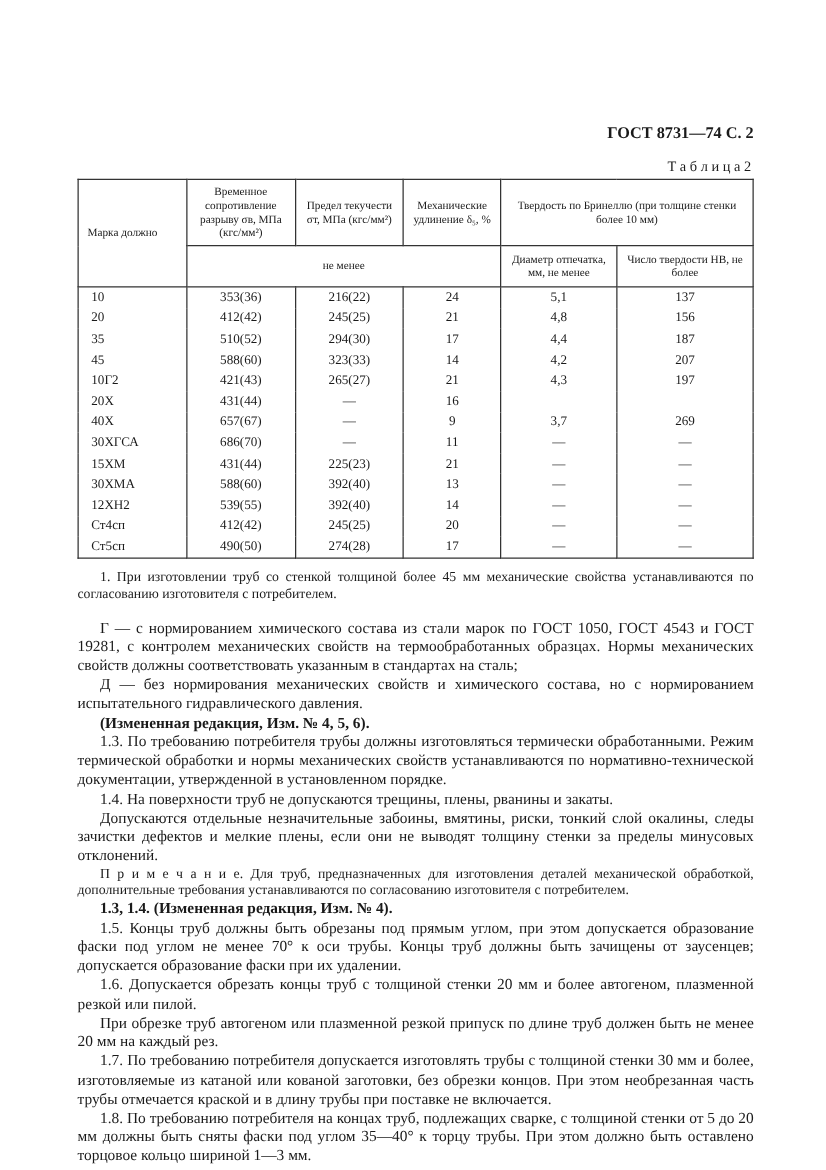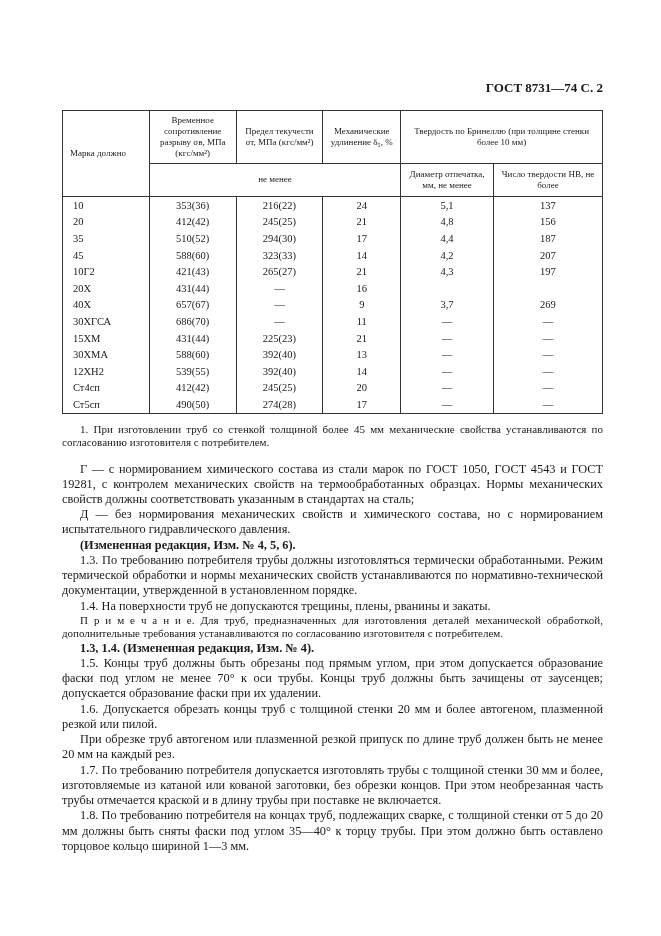--- a/index.html
+++ b/index.html
@@ -11,21 +11,22 @@
     width: 661px;
     height: 936px;
     overflow: hidden;
     font-family: "Liberation Serif", "DejaVu Serif", serif;
     color: #1a1a1a;
   }
   .page {
     box-sizing: border-box;
     width: 661px;
     height: 884px;
-    padding: 80px 58px 20px 62px;
+    padding: 64px 58px 20px 62px;
+    margin-top: 34px;
   }
   .doc-ref {
     text-align: right;
     font-weight: bold;
     font-size: 13px;
     margin: 0 0 14px 0;
   }
   .table-caption {
     text-align: right;
     font-size: 11.5px;
@@ -96,20 +97,21 @@
     margin-top: 12px;
   }
 </style>
 </head>
 <body>
 
 <div class="page">
 
   <p class="doc-ref">ГОСТ 8731—74 С. 2</p>
 
+  <p class="table-caption">Т а б л и ц а  2</p>
 
   <table class="spec">
     <colgroup>
       <col class="col-grade">
       <col class="col-tensile">
       <col class="col-yield">
       <col class="col-elong">
       <col class="col-diam">
       <col class="col-hard">
     </colgroup>
@@ -235,20 +237,21 @@
       </tbody>
   </table>
 
   <div class="notes">
       <p class="para small">1. При изготовлении труб со стенкой толщиной более 45 мм механические свойства устанавливаются по согласованию изготовителя с потребителем.</p>
       <p class="para mt">Г — с нормированием химического состава из стали марок по ГОСТ 1050, ГОСТ 4543 и ГОСТ 19281, с контролем механических свойств на термообработанных образцах. Нормы механических свойств должны соответствовать указанным в стандартах на сталь;</p>
       <p class="para">Д — без нормирования механических свойств и химического состава, но с нормированием испытательного гидравлического давления.</p>
       <p class="para bold">(Измененная редакция, Изм. № 4, 5, 6).</p>
       <p class="para">1.3. По требованию потребителя трубы должны изготовляться термически обработанными. Режим термической обработки и нормы механических свойств устанавливаются по нормативно-технической документации, утвержденной в установленном порядке.</p>
       <p class="para">1.4. На поверхности труб не допускаются трещины, плены, рванины и закаты.</p>
+      <p class="para">Допускаются отдельные незначительные забоины, вмятины, риски, тонкий слой окалины, следы зачистки дефектов и мелкие плены, если они не выводят толщину стенки за пределы минусовых отклонений.</p>
       <p class="para small">П р и м е ч а н и е.  Для труб, предназначенных для изготовления деталей механической обработкой, дополнительные требования устанавливаются по согласованию изготовителя с потребителем.</p>
       <p class="para bold">1.3, 1.4. (Измененная редакция, Изм. № 4).</p>
       <p class="para">1.5. Концы труб должны быть обрезаны под прямым углом, при этом допускается образование фаски под углом не менее 70° к оси трубы. Концы труб должны быть зачищены от заусенцев; допускается образование фаски при их удалении.</p>
       <p class="para">1.6. Допускается обрезать концы труб с толщиной стенки 20 мм и более автогеном, плазменной резкой или пилой.</p>
       <p class="para">При обрезке труб автогеном или плазменной резкой припуск по длине труб должен быть не менее 20 мм на каждый рез.</p>
       <p class="para">1.7. По требованию потребителя допускается изготовлять трубы с толщиной стенки 30 мм и более, изготовляемые из катаной или кованой заготовки, без обрезки концов. При этом необрезанная часть трубы отмечается краской и в длину трубы при поставке не включается.</p>
       <p class="para">1.8. По требованию  потребителя  на концах  труб,  подлежащих сварке, с толщиной стенки от 5 до 20 мм должны быть сняты фаски под углом 35—40° к торцу трубы. При этом должно быть оставлено торцовое кольцо шириной 1—3 мм.</p>
     </div>
 
 </div>

